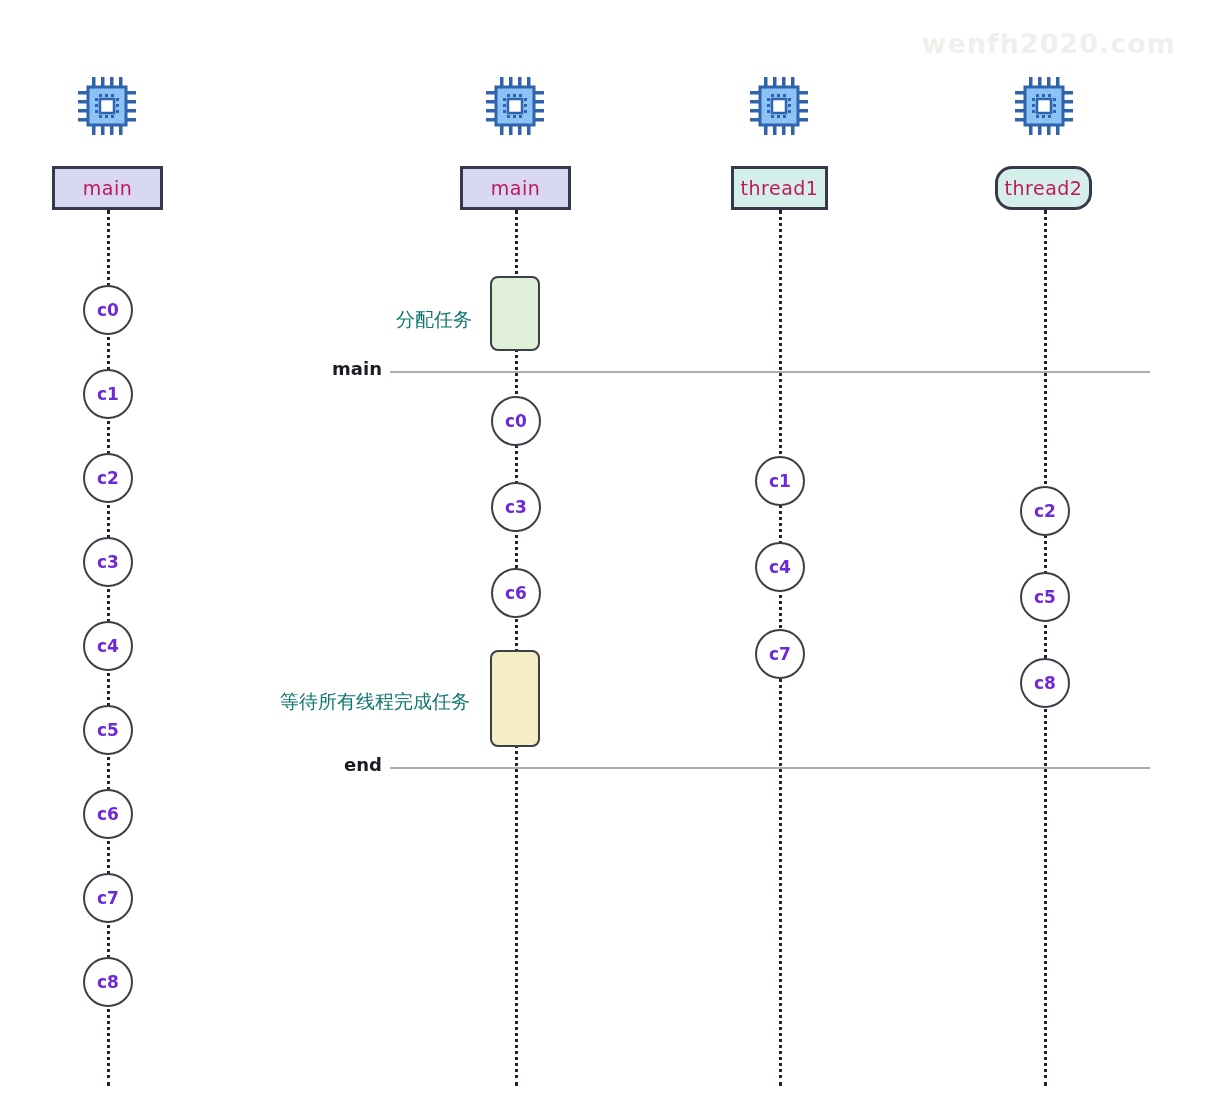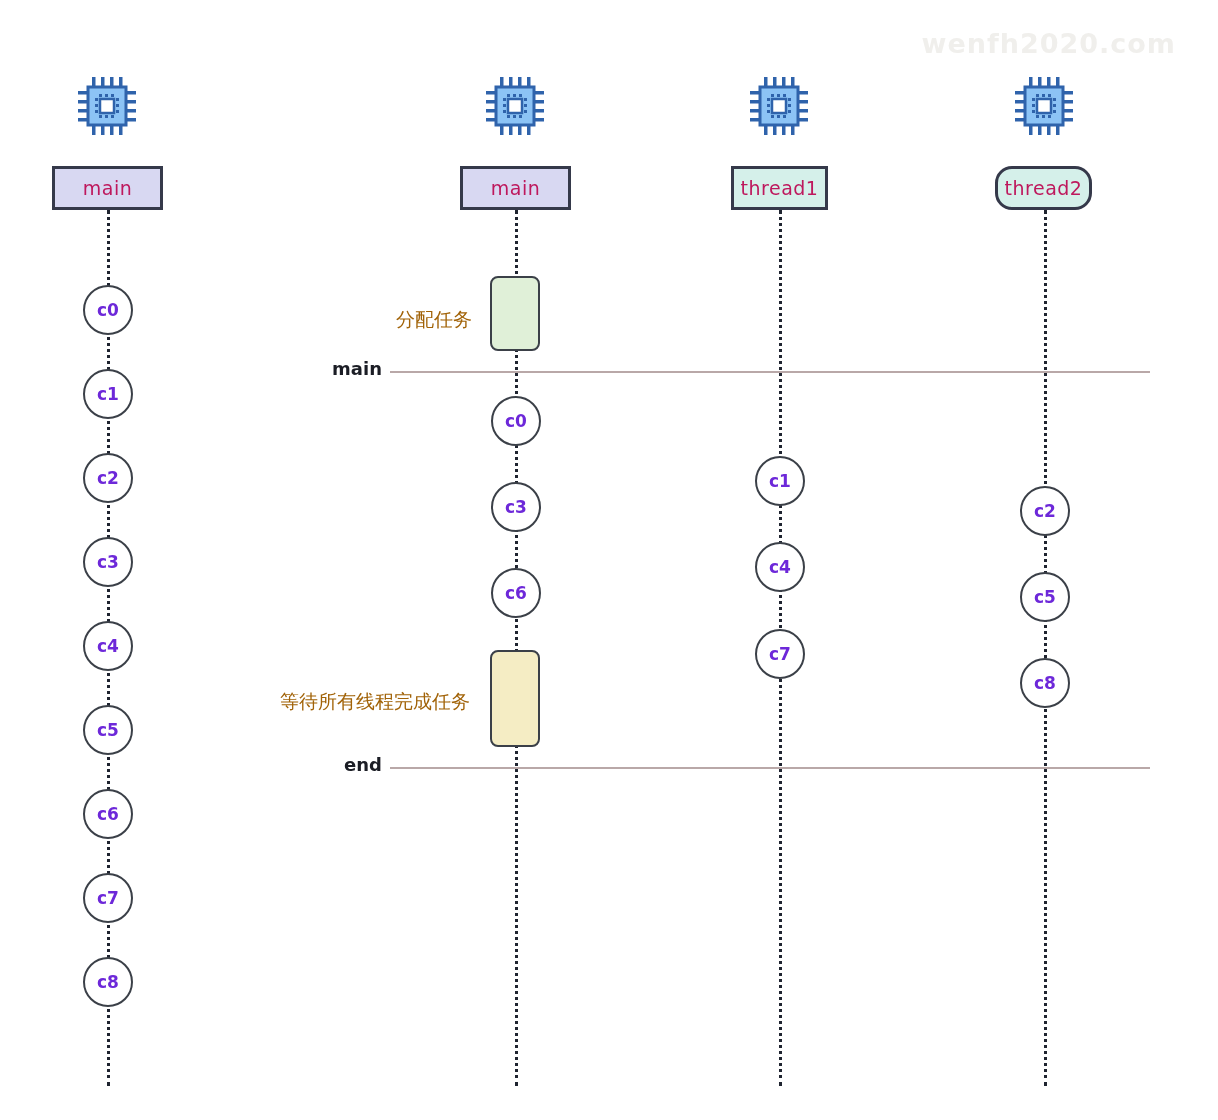--- a/index.html
+++ b/index.html
@@ -84,21 +84,21 @@
     font-family: "DejaVu Sans", sans-serif;
     font-size: 18px;
     font-weight: bold;
     color: #1b1d25;
     text-align: right;
   }
   .note-label {
     position: absolute;
     font-family: "DejaVu Sans", sans-serif;
     font-size: 19px;
-    color: #a16207;
+    color: #0f766e;
     text-align: left;
     white-space: nowrap;
   }
   .cpu-icon {
     position: absolute;
     width: 62px;
     height: 62px;
   }
 </style>
 </head>

